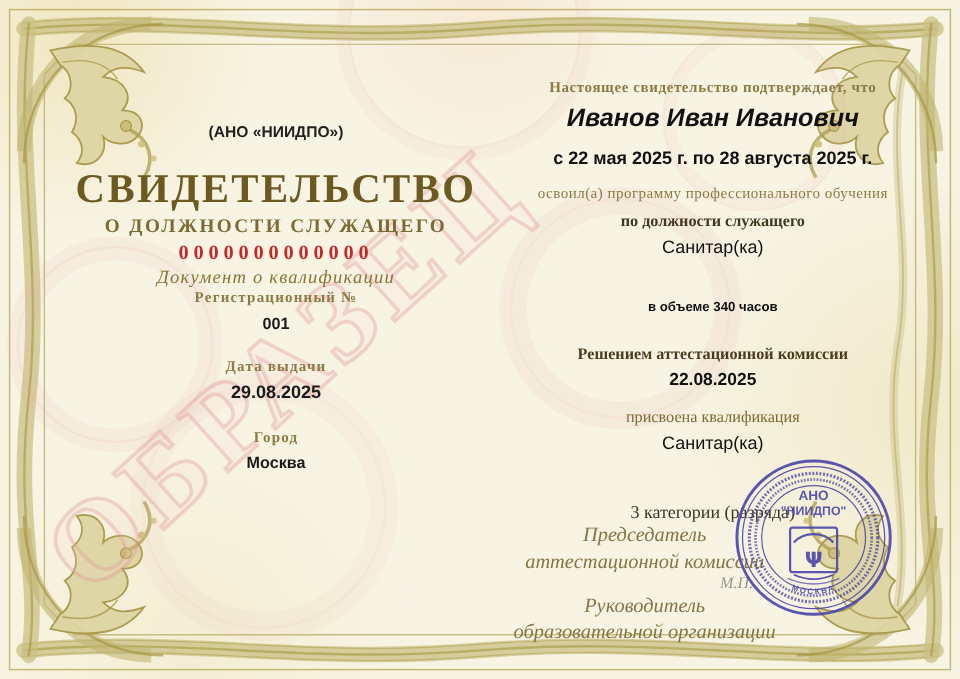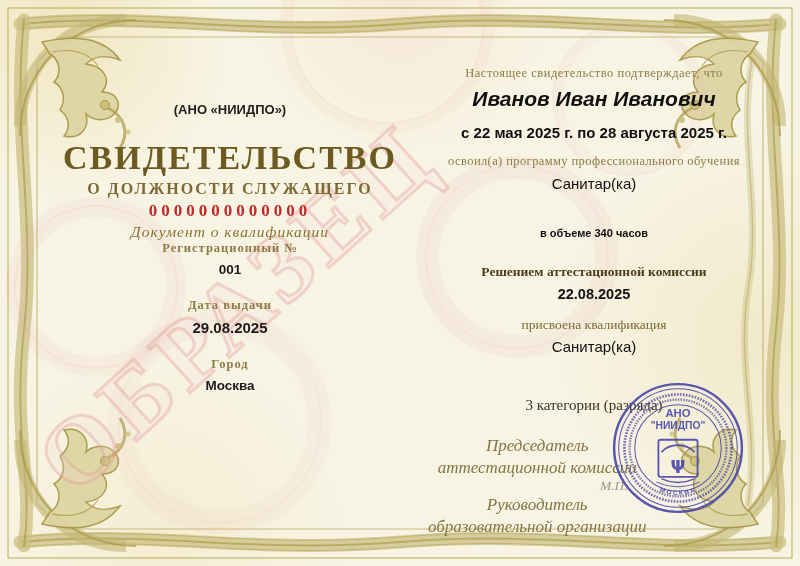--- a/index.html
+++ b/index.html
@@ -39,21 +39,21 @@
   .org-short{font-weight:bold;font-size:13px;color:#1f1f1f;margin-top:14px;}
   .doc-title{font-family:"Liberation Serif",serif;font-weight:bold;font-size:34px;letter-spacing:2px;color:#6d5a20;margin-top:22px;}
   .doc-subtitle{font-family:"Liberation Serif",serif;font-weight:bold;font-size:16px;letter-spacing:2px;color:#7d6a33;margin-top:3px;text-transform:uppercase;}
   .doc-number{font-family:"Liberation Serif",serif;font-weight:bold;font-size:17px;letter-spacing:4px;color:#c42828;margin-top:3px;}
   .doc-kind{font-family:"Liberation Serif",serif;font-style:italic;font-size:15.5px;letter-spacing:1px;color:#8a7434;margin-top:2px;}
   .fld-label{font-family:"Liberation Serif",serif;font-weight:bold;font-size:12.5px;letter-spacing:1px;color:#8d7b45;}
   .fld-value{font-weight:bold;font-size:13.5px;color:#1b1b1b;margin-top:6px;}
   .mt30{} .mt22{margin-top:21px;}
   .date-value{font-size:15px;}
 
-  .confirm-line{font-family:"Liberation Serif",serif;font-size:12.5px;letter-spacing:.5px;color:#8d7b45;font-weight:normal;}
+  .confirm-line{font-family:"Liberation Serif",serif;font-size:12.5px;letter-spacing:.5px;color:#8d7b45;font-weight:bold;}
   .holder-name{font-weight:bold;font-style:italic;font-size:21px;color:#111;margin-top:6px;}
   .period{font-weight:bold;font-size:15px;color:#111;margin-top:13px;}
   .program-line{font-family:"Liberation Serif",serif;font-size:12.5px;color:#8d7b45;margin-top:13px;letter-spacing:.4px;}
   .pos-label{font-family:"Liberation Serif",serif;font-weight:bold;font-size:13.5px;color:#43381f;margin-top:7px;}
   .pos-value{font-size:15px;color:#111;margin-top:6px;}
   .hours{font-weight:bold;font-size:11px;color:#111;margin-top:35px;}
   .commission{font-family:"Liberation Serif",serif;font-weight:bold;font-size:13.5px;color:#4a3c1c;margin-top:25px;}
   .commission-date{font-weight:bold;font-size:14.5px;color:#111;margin-top:6px;}
   .qual-label{font-family:"Liberation Serif",serif;font-size:13.5px;color:#7d6a33;margin-top:15px;}
   .qual-value{font-size:15px;color:#111;margin-top:5px;}
@@ -130,20 +130,21 @@
     <div class="fld-value date-value">29.08.2025</div>
     <div class="fld-label mt22">Город</div>
     <div class="fld-value">Москва</div>
   </div>
 
   <div class="col right-col">
     <div class="confirm-line">Настоящее свидетельство подтверждает, что</div>
     <div class="holder-name">Иванов Иван Иванович</div>
     <div class="period">с 22 мая 2025 г. по 28 августа 2025 г.</div>
     <div class="program-line">освоил(а) программу профессионального обучения</div>
+    <div class="pos-label">по должности служащего</div>
     <div class="pos-value">Санитар(ка)</div>
     <div class="hours">в объеме 340 часов</div>
     <div class="commission">Решением аттестационной комиссии</div>
     <div class="commission-date">22.08.2025</div>
     <div class="qual-label">присвоена квалификация</div>
     <div class="qual-value">Санитар(ка)</div>
     <div class="category">3 категории (разряда)</div>
   </div>
 
   <div class="signatures">

